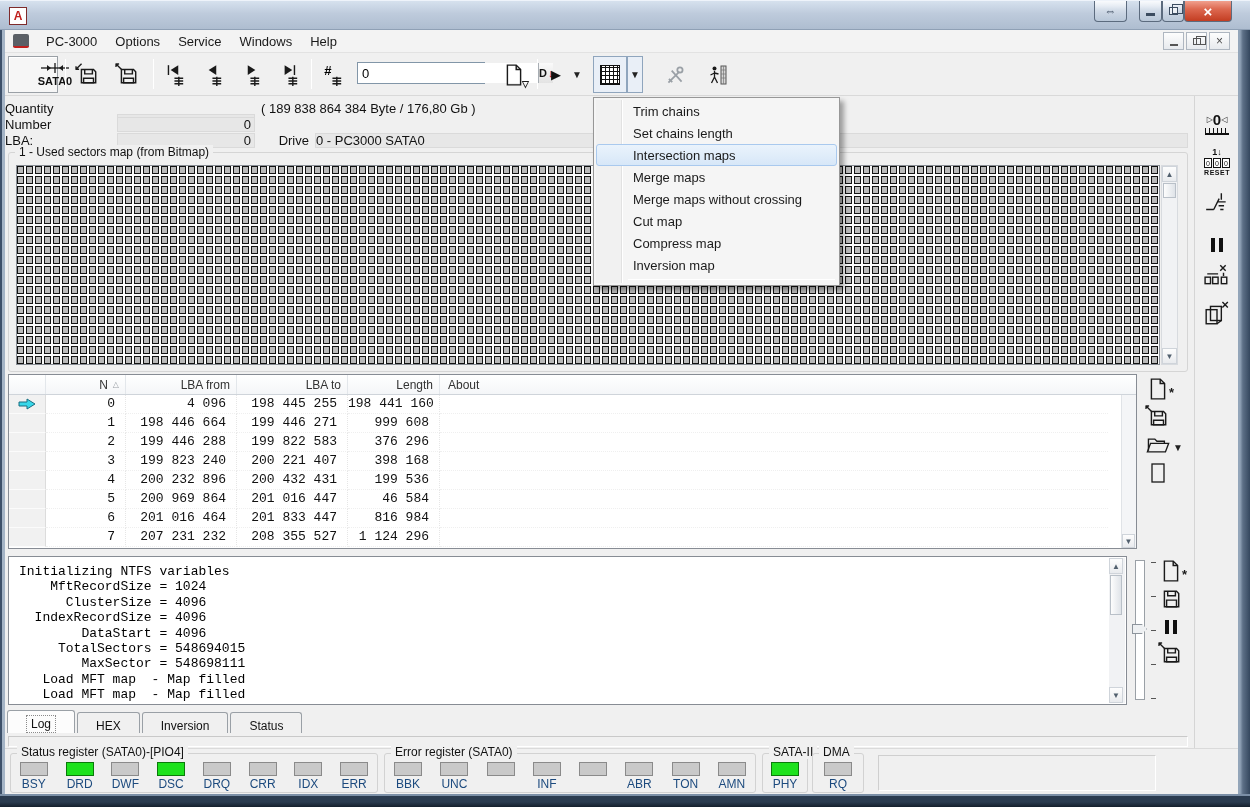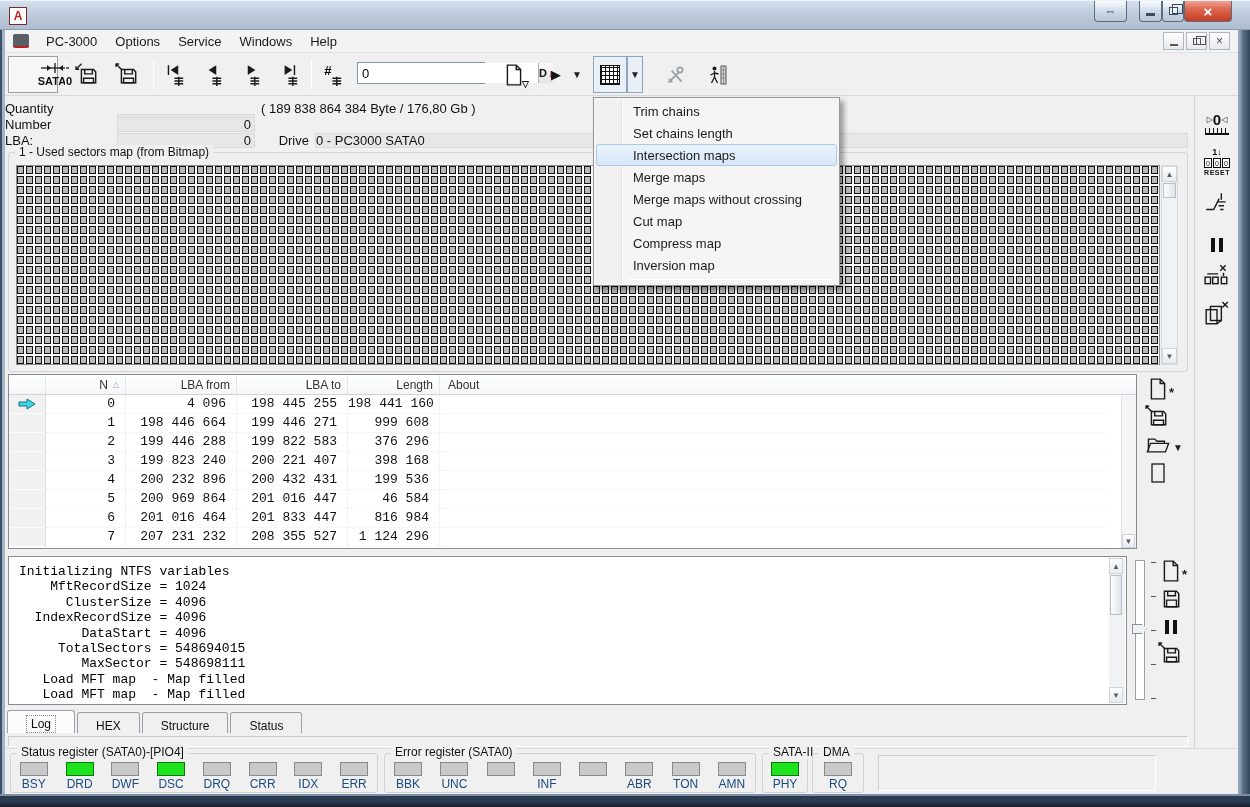--- a/index.html
+++ b/index.html
@@ -526,21 +526,21 @@
   </div>
 
   <div class="tabbar" id="tabbar">
       <div class="tab active">
         <span class="tab-label">Log</span>
       </div>
       <div class="tab">
         <span class="tab-label">HEX</span>
       </div>
       <div class="tab">
-        <span class="tab-label">Structure</span>
+        <span class="tab-label">Inversion</span>
       </div>
       <div class="tab">
         <span class="tab-label">Status</span>
       </div>
     </div>
   <div class="status-strip"></div>
 </div>
 
 <div class="abs vtoolbar">
   <div class="vico" style="top:16px;">

